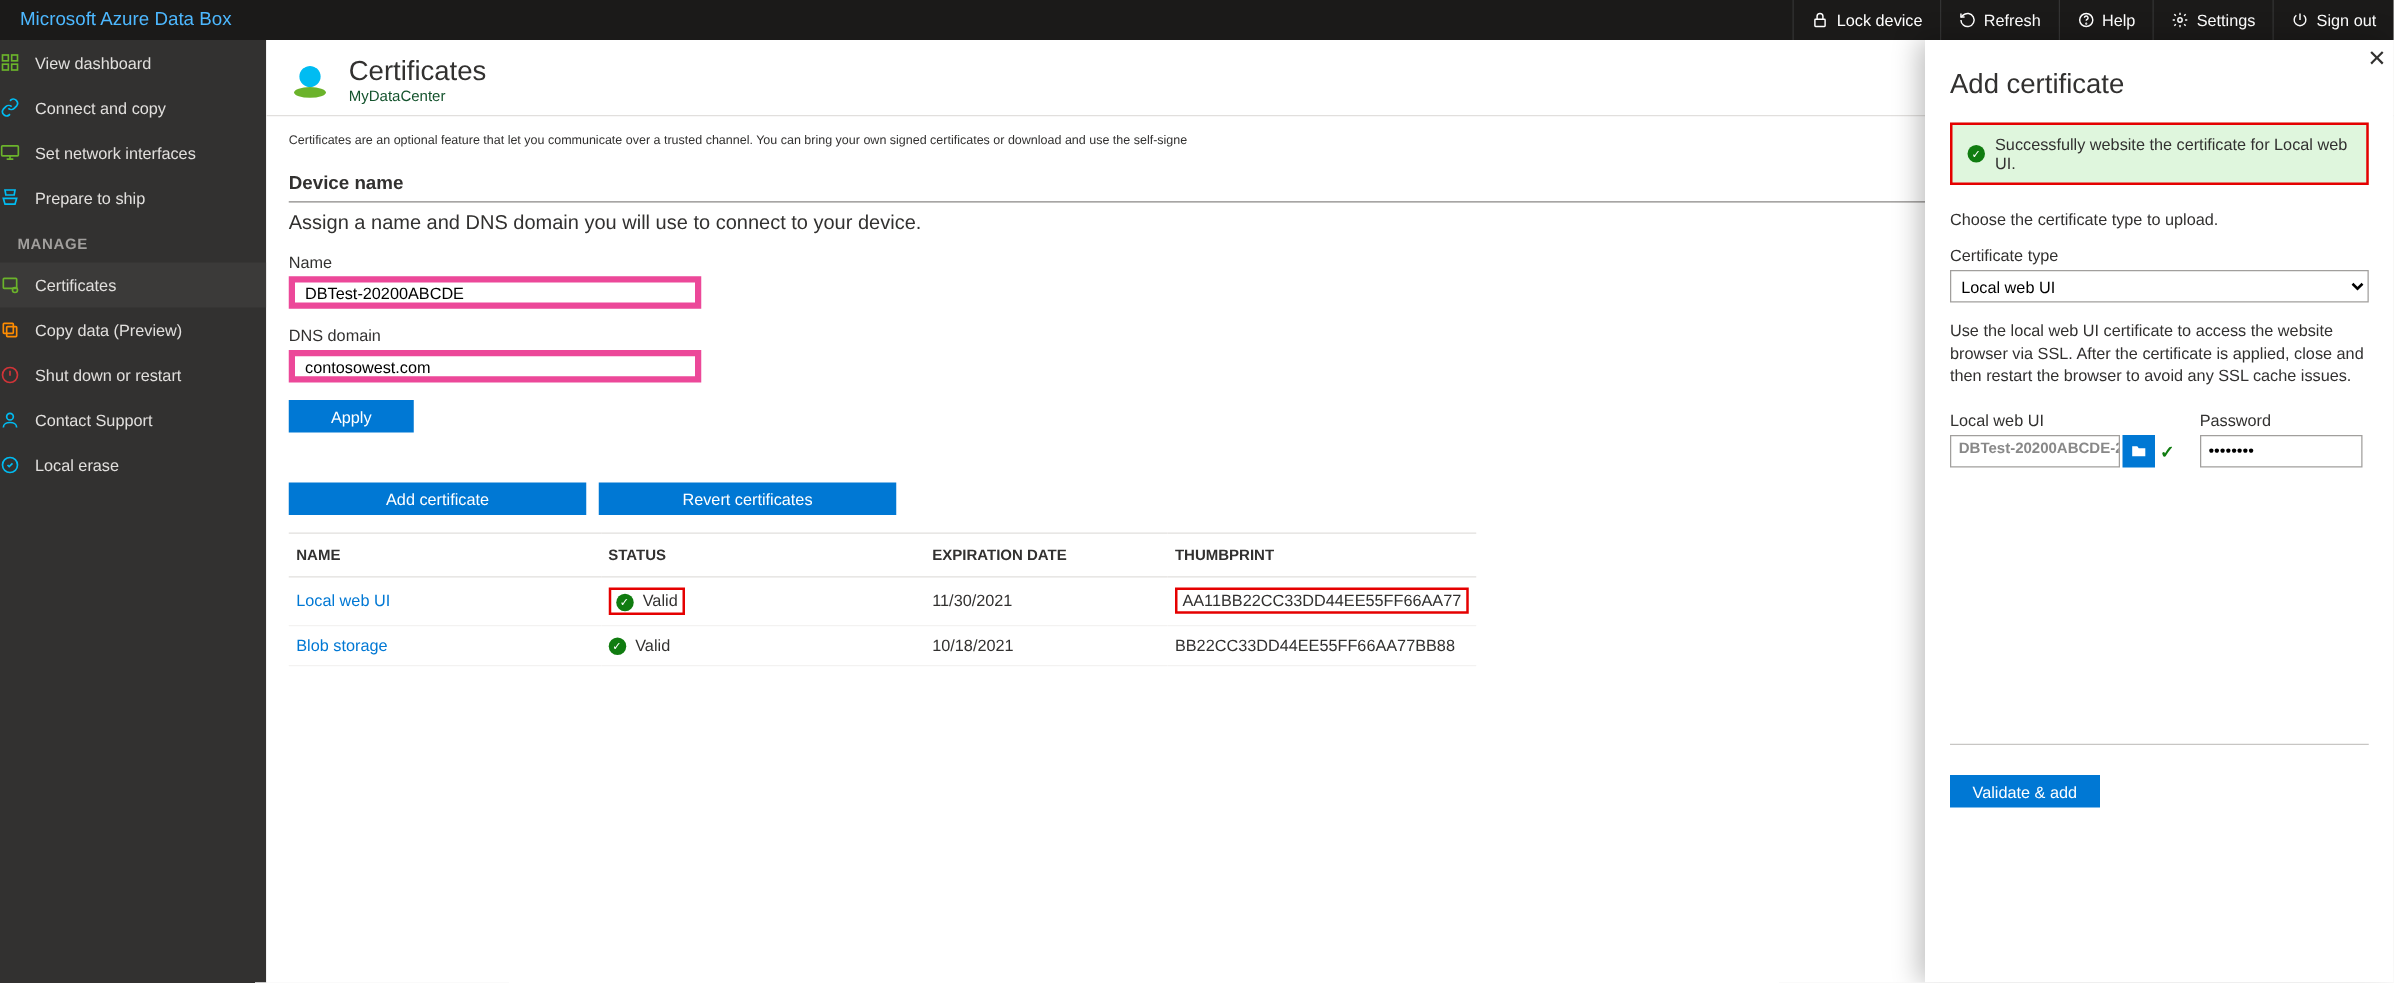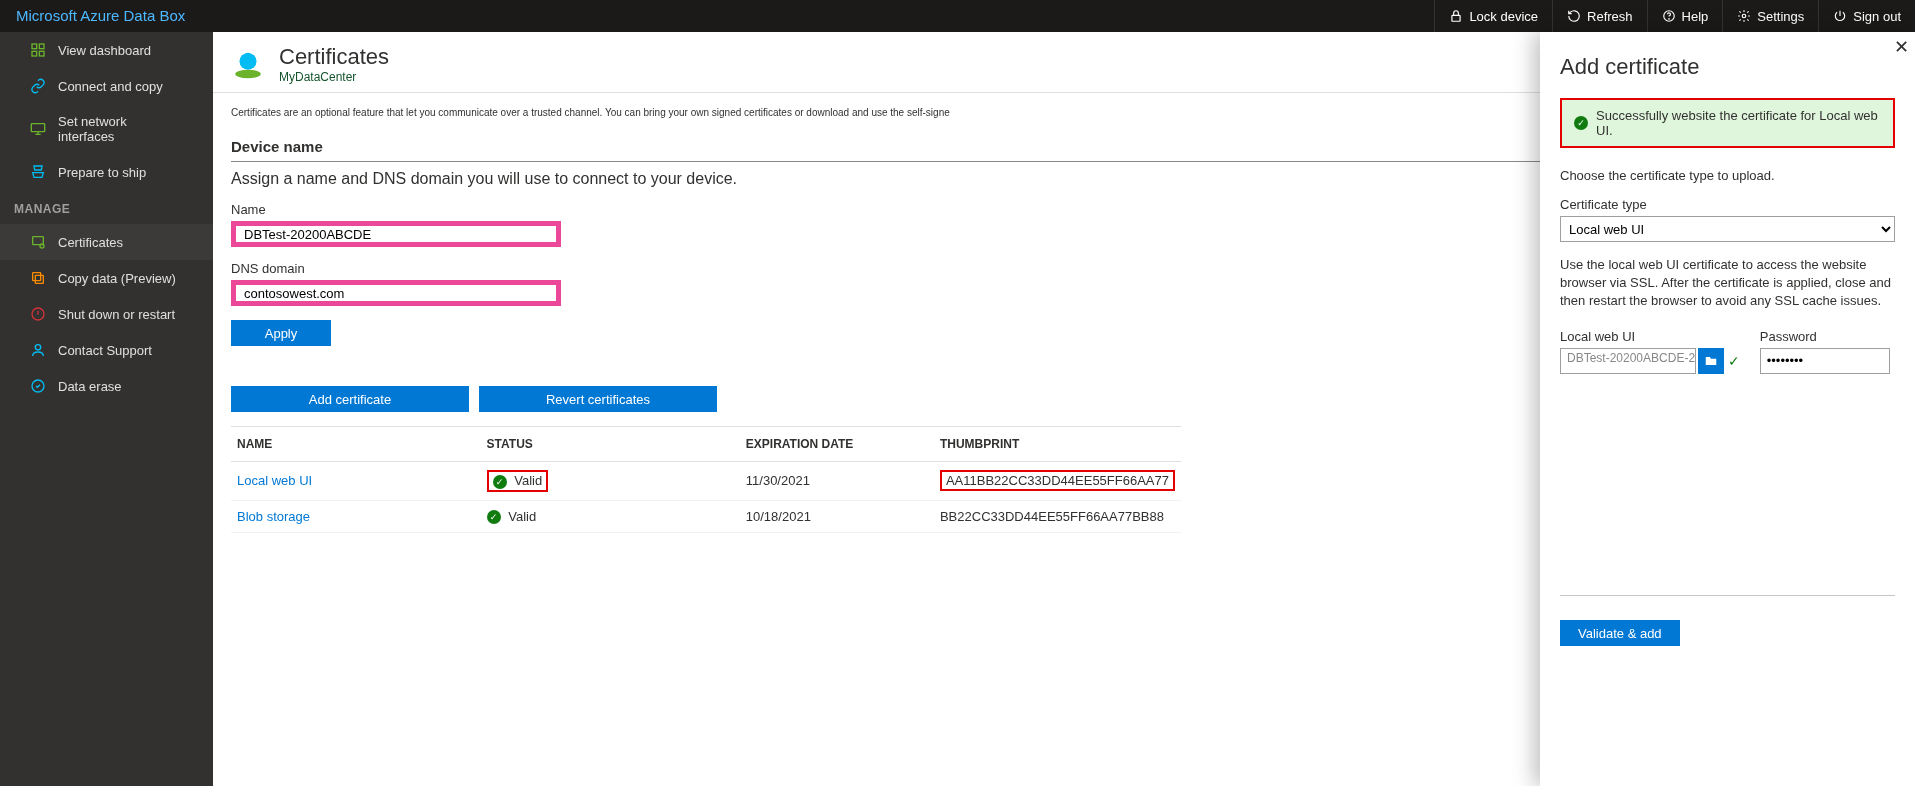--- a/index.html
+++ b/index.html
@@ -7,21 +7,21 @@
 
 
 .topbar { height: 32px; background: #1b1a19; display: flex; align-items: center; color: #fff; }
 .brand { padding: 0 16px; color: #4db8ff; font-size: 15px; font-weight: 400; line-height: 32px; flex: 0 0 auto; width: 1060px; }
 .topbar-actions { display: flex; margin-left: auto; }
 .topbar-btn { display: flex; align-items: center; gap: 6px; padding: 0 14px; height: 32px; color: #fff; font-size: 13px; cursor: pointer; border-left: 1px solid #333; text-align: center; }
 .topbar-btn svg { width: 14px; height: 14px; }
 
 
 .sidebar { position: absolute; left: 0; top: 32px; bottom: 0; width: 213px; background: #323130; color: #e1dfdd; }
-.side-item { display: flex; align-items: center; gap: 12px; padding: 10px 30px; cursor: pointer; font-size: 13px; }
+.side-item { display: flex; align-items: center; gap: 12px; padding: 10px 0; cursor: pointer; font-size: 13px; }
 .side-item.active { background: #3b3a39; }
 .side-item .ico { width: 16px; height: 16px; display: flex; align-items: center; justify-content: center; flex-shrink: 0; }
 .side-header { padding: 12px 14px 8px; font-size: 12px; font-weight: 600; color: #a19f9d; letter-spacing: 0.5px; }
 
 
 .main { position: absolute; left: 213px; top: 32px; right: 0; bottom: 0; background: #fff; overflow: hidden; }
 .page-header { display: flex; align-items: center; gap: 14px; padding: 12px 18px 8px; border-bottom: 1px solid #e1dfdd; }
 .page-header .picon { width: 34px; height: 34px; }
 .page-title { font-size: 22px; font-weight: 400; }
 .page-sub { font-size: 12px; color: #14532d; }
@@ -46,21 +46,21 @@
 .panel { position: absolute; right: 0; top: 32px; bottom: 0; width: 375px; background: #fff; box-shadow: -6px 0 20px rgba(0,0,0,0.25); padding: 22px 20px; z-index: 10; }
 .panel-close { position: absolute; top: 4px; right: 6px; cursor: pointer; font-size: 18px; }
 .panel-title { font-size: 22px; font-weight: 400; margin-bottom: 18px; }
 .msg-success { border: 2px solid #e50000; background: #dff6dd; padding: 8px 12px; font-size: 13px; display: flex; align-items: center; gap: 8px; margin-bottom: 20px; }
 .msg-success .chk { width: 14px; height: 14px; background: #107c10; border-radius: 50%; color: #fff; font-size: 9px; display: flex; align-items: center; justify-content: center; flex-shrink: 0; }
 .panel .desc2 { font-size: 13px; margin-bottom: 14px; }
 .panel select { width: 100%; height: 26px; border: 1px solid #a19f9d; padding: 2px 4px; font-size: 13px; margin-bottom: 14px; background: #fff; }
 .panel .help { font-size: 13px; line-height: 1.4; margin-bottom: 18px; }
 .panel .two-col { display: flex; gap: 20px; }
 .panel .two-col > div { flex: 1; }
-.panel .file-wrap { display: flex; align-items: center; gap: 2px; }
+.panel .file-wrap { display: flex; align-items: center; gap: 2px; font-weight: bold; }
 .panel .file-input { width: 136px; height: 26px; border: 1px solid #a19f9d; padding: 2px 6px; font-size: 12px; background: #fff; color: #888; overflow: hidden; white-space: nowrap; }
 .panel .file-btn { width: 26px; height: 26px; background: #0078d4; display: flex; align-items: center; justify-content: center; cursor: pointer; }
 .panel .file-btn svg { width: 14px; height: 14px; color: #fff; }
 .panel .file-ok { color: #107c10; font-size: 14px; margin-left: 2px; }
 .panel .pw { width: 130px; height: 26px; border: 1px solid #a19f9d; padding: 2px 6px; font-size: 13px; }
 .panel-bottom { position: absolute; left: 20px; right: 20px; bottom: 140px; border-top: 1px solid #c8c6c4; padding-top: 24px; }
 </style>
 </head>
 <body>
 
@@ -185,21 +185,21 @@
         </span>
     <span>Contact Support</span>
       </div>
       <div class="side-item">
     <span class="ico">
           <svg viewBox="0 0 24 24" fill="none" stroke="#00bcf2" stroke-width="2">
             <circle cx="12" cy="12" r="9"></circle>
             <path d="M9 12l2 2 4-4"></path>
           </svg>
         </span>
-    <span>Data erase</span>
+    <span>Local erase</span>
       </div>
     </div>
 </div>
 
 <div class="main">
   <div class="page-header">
     <svg class="picon" viewBox="0 0 48 48">
         <ellipse cx="24" cy="38" rx="18" ry="6" fill="#6bb32b"></ellipse>
         <circle cx="24" cy="20" r="12" fill="#00bcf2"></circle>
         <path d="M16 10 A14 14 0 0 1 32 10" fill="none" stroke="#fff" stroke-width="2"></path>

